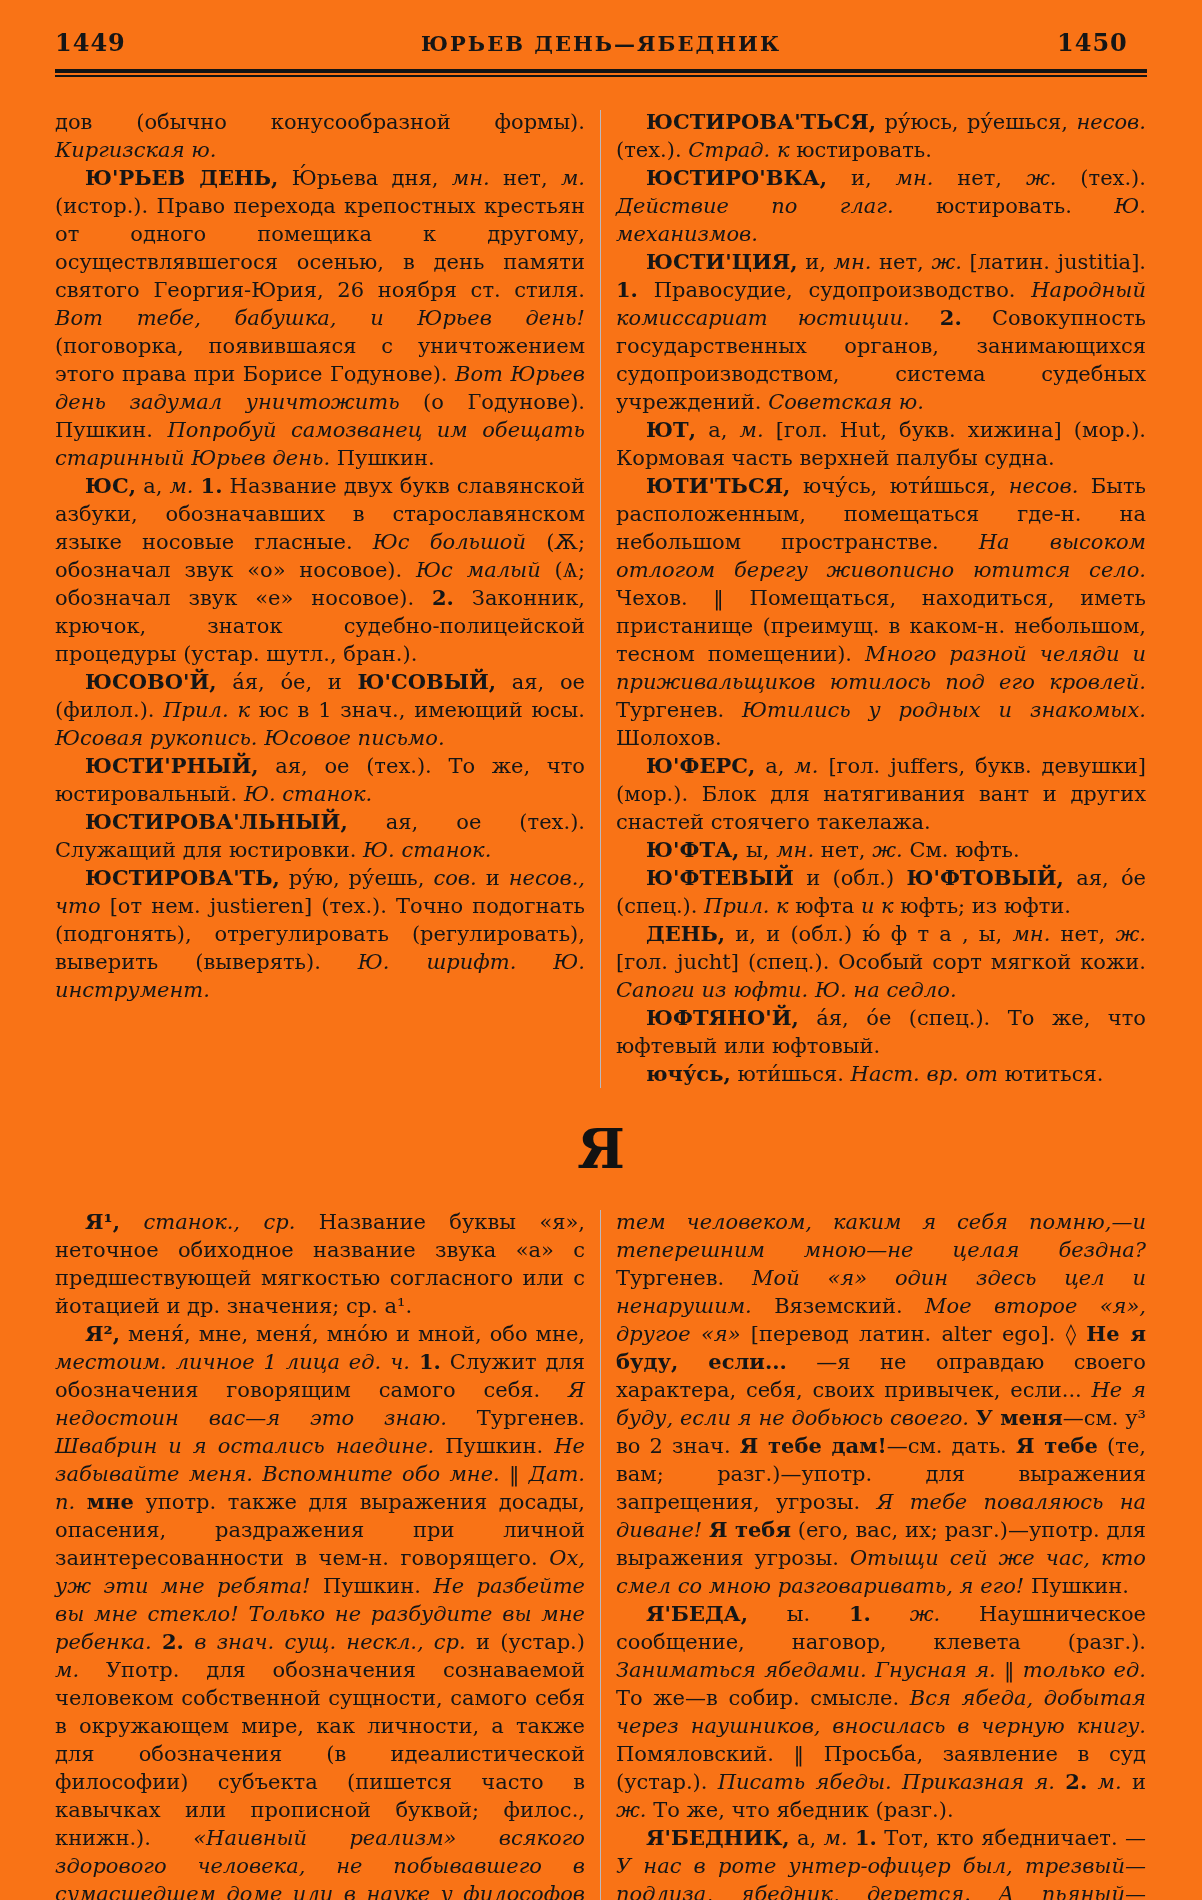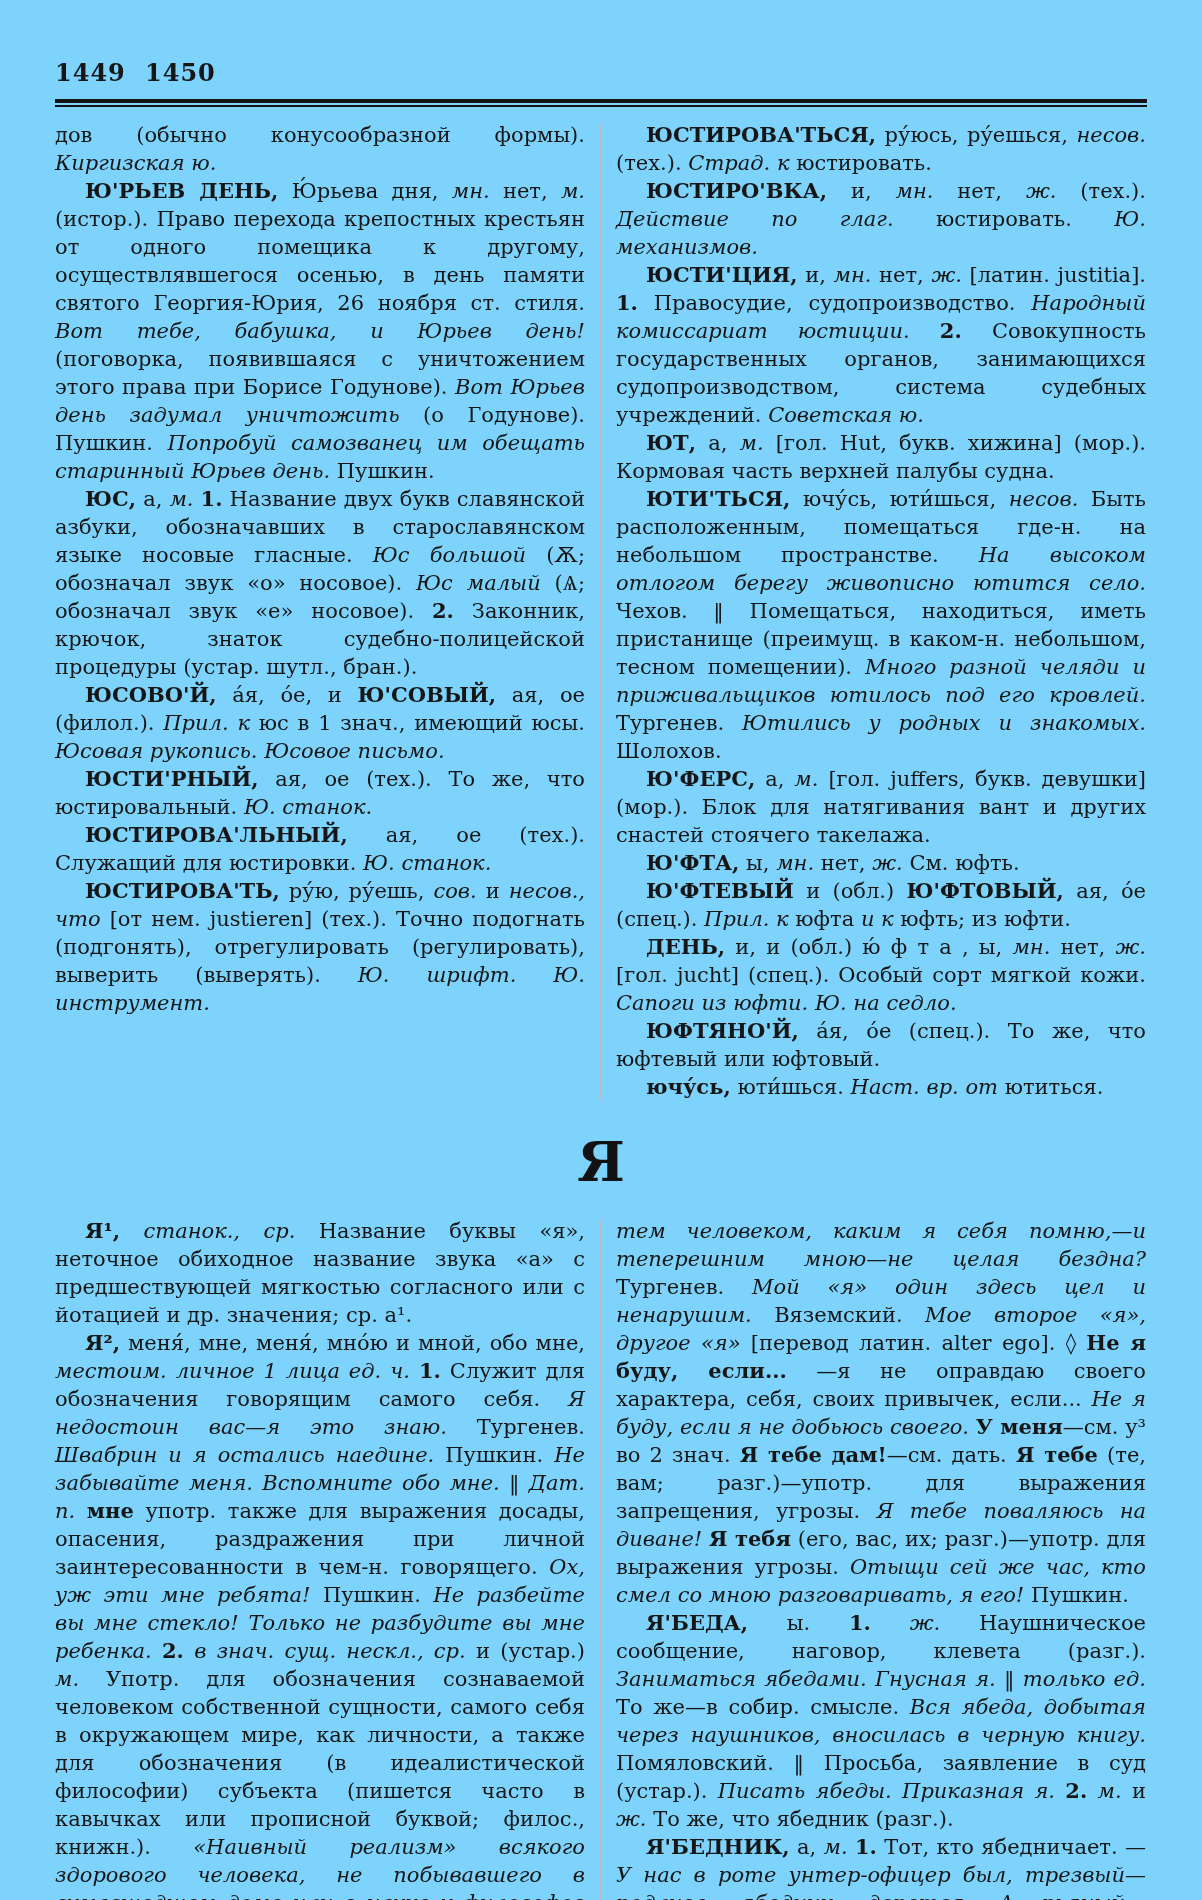--- a/index.html
+++ b/index.html
@@ -5,23 +5,23 @@
   html, body {
     margin: 0;
     padding: 0;
     background: #e9e8ea;
   }
   .page {
     position: relative;
     width: 1202px;
     height: 1900px;
     margin: 0 auto;
-    background: #7dd3fc;
+    background: #f97316;
     box-sizing: border-box;
-    padding: 58px 55px 0 55px;
+    padding: 28px 55px 0 55px;
     overflow: hidden;
     color: #161616;
     font-family: "DejaVu Serif", "Liberation Serif", serif;
   }
   .header {
     display: flex;
     align-items: baseline;
     font-weight: bold;
   }
   .pagenum {
@@ -37,21 +37,21 @@
     letter-spacing: 2px;
   }
   .double-rule {
     margin-top: 12px;
     height: 9px;
   }
   .double-rule .rule-a { height: 3.5px; background: #141414; }
   .double-rule .rule-b { height: 1.6px; background: #141414; margin-top: 2.5px; }
   .section {
     display: flex;
-    margin-top: 13px;
+    margin-top: 30px;
   }
   .col {
     width: 530px;
     font-size: 21px;
     line-height: 28px;
     text-align: justify;
   }
   .col-divider {
     width: 1px;
     background: #bcb9bf;
@@ -73,20 +73,21 @@
     color: #121212;
   }
 </style>
 </head>
 <body>
 
 <div class="page">
 
   <div class="header">
     <span class="pagenum left">1449</span>
+    <span class="running-title">ЮРЬЕВ ДЕНЬ—ЯБЕДНИК</span>
     <span class="pagenum right">1450</span>
   </div>
 
   <div class="double-rule">
     <div class="rule-a"></div>
     <div class="rule-b"></div>
   </div>
 
   <div class="section">
     <div class="col" id="top-left">

